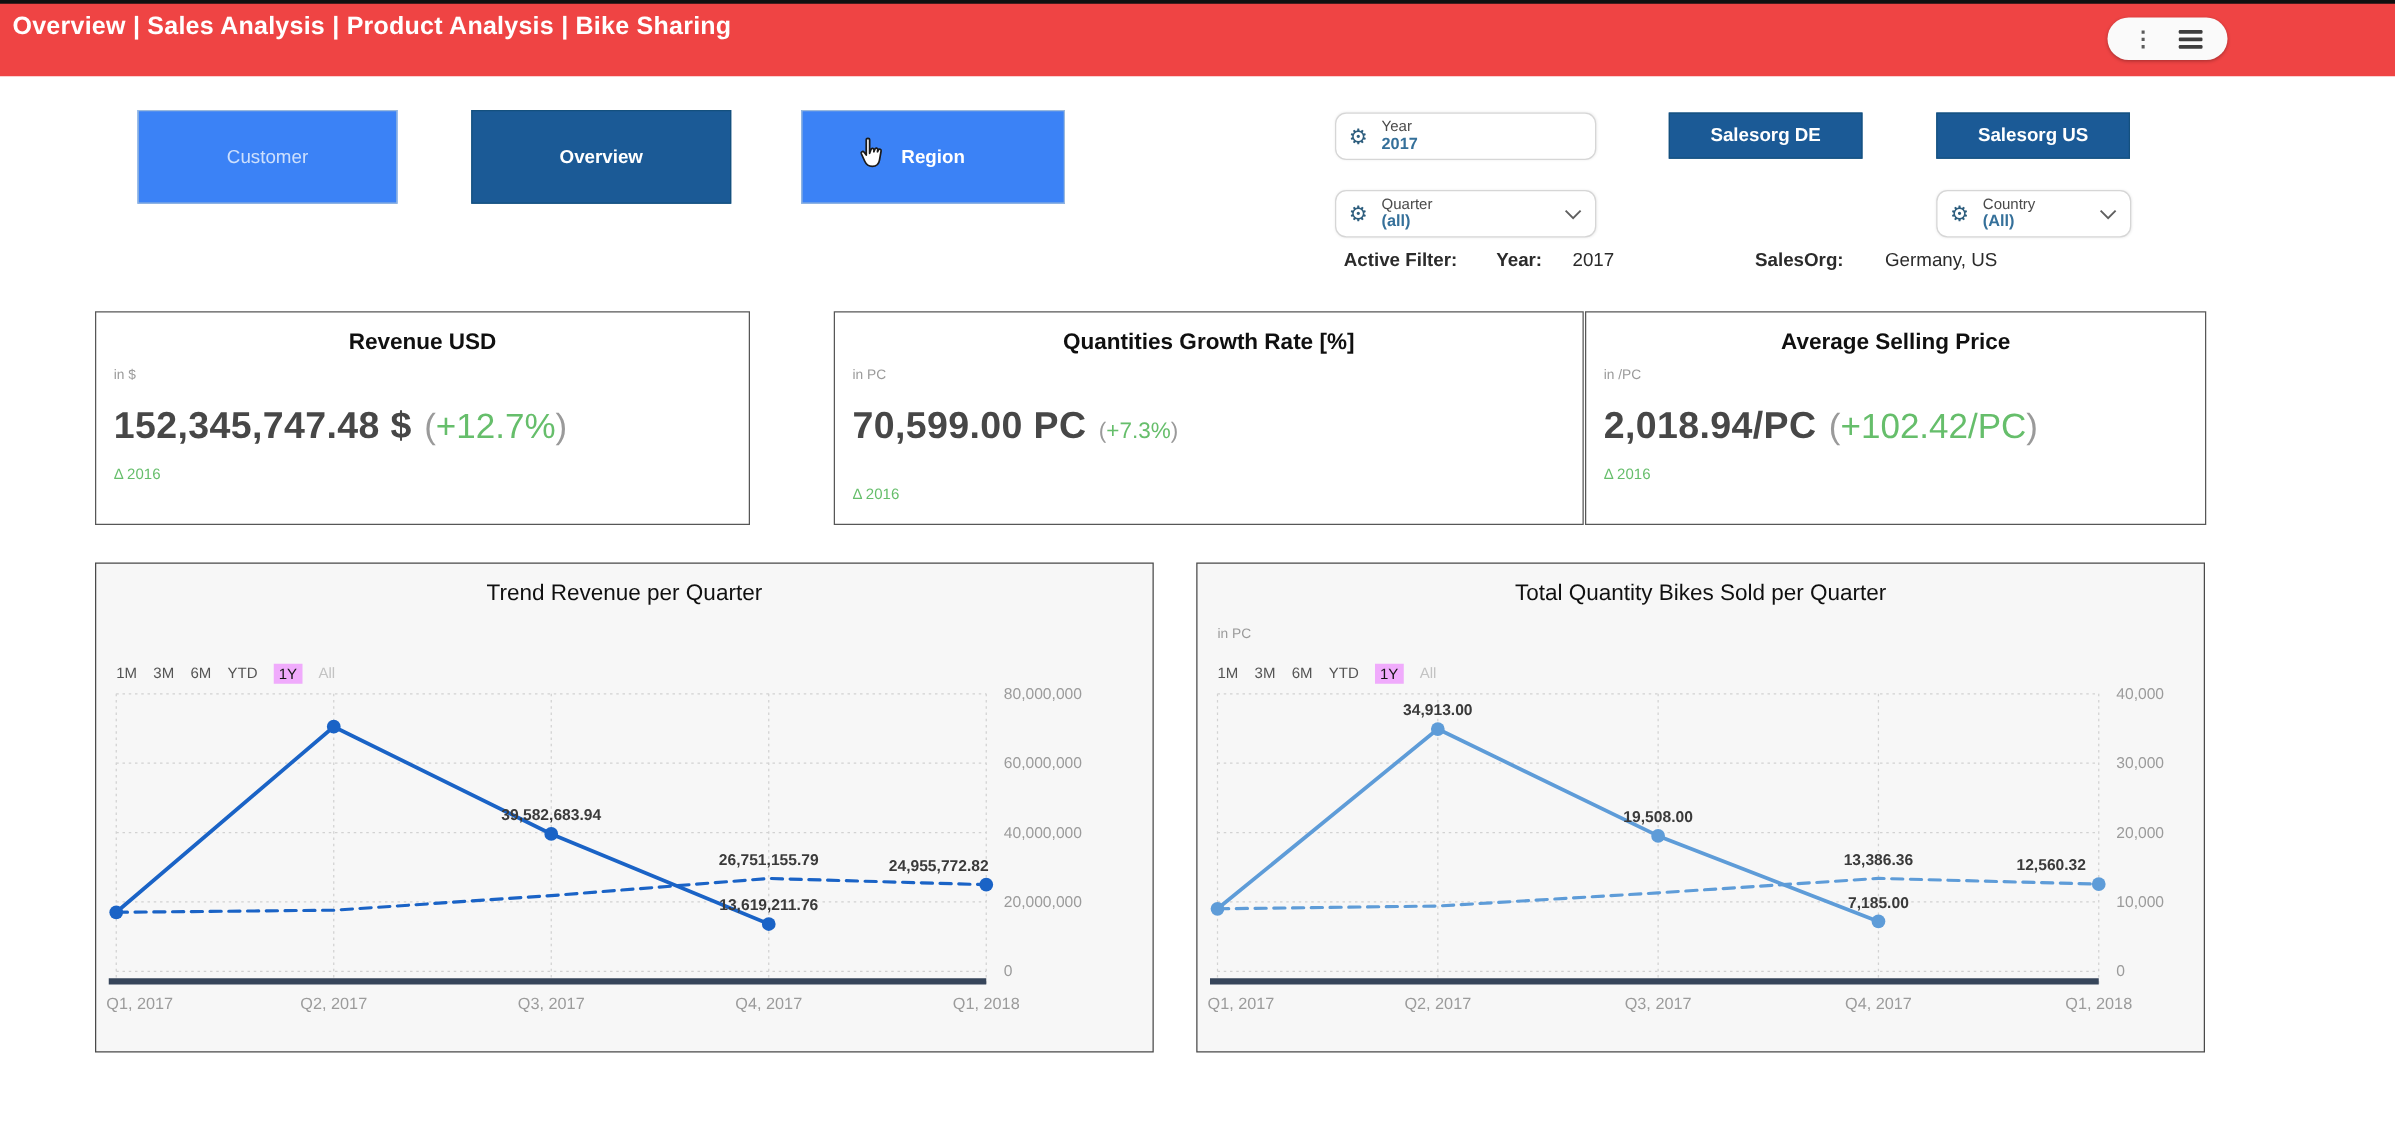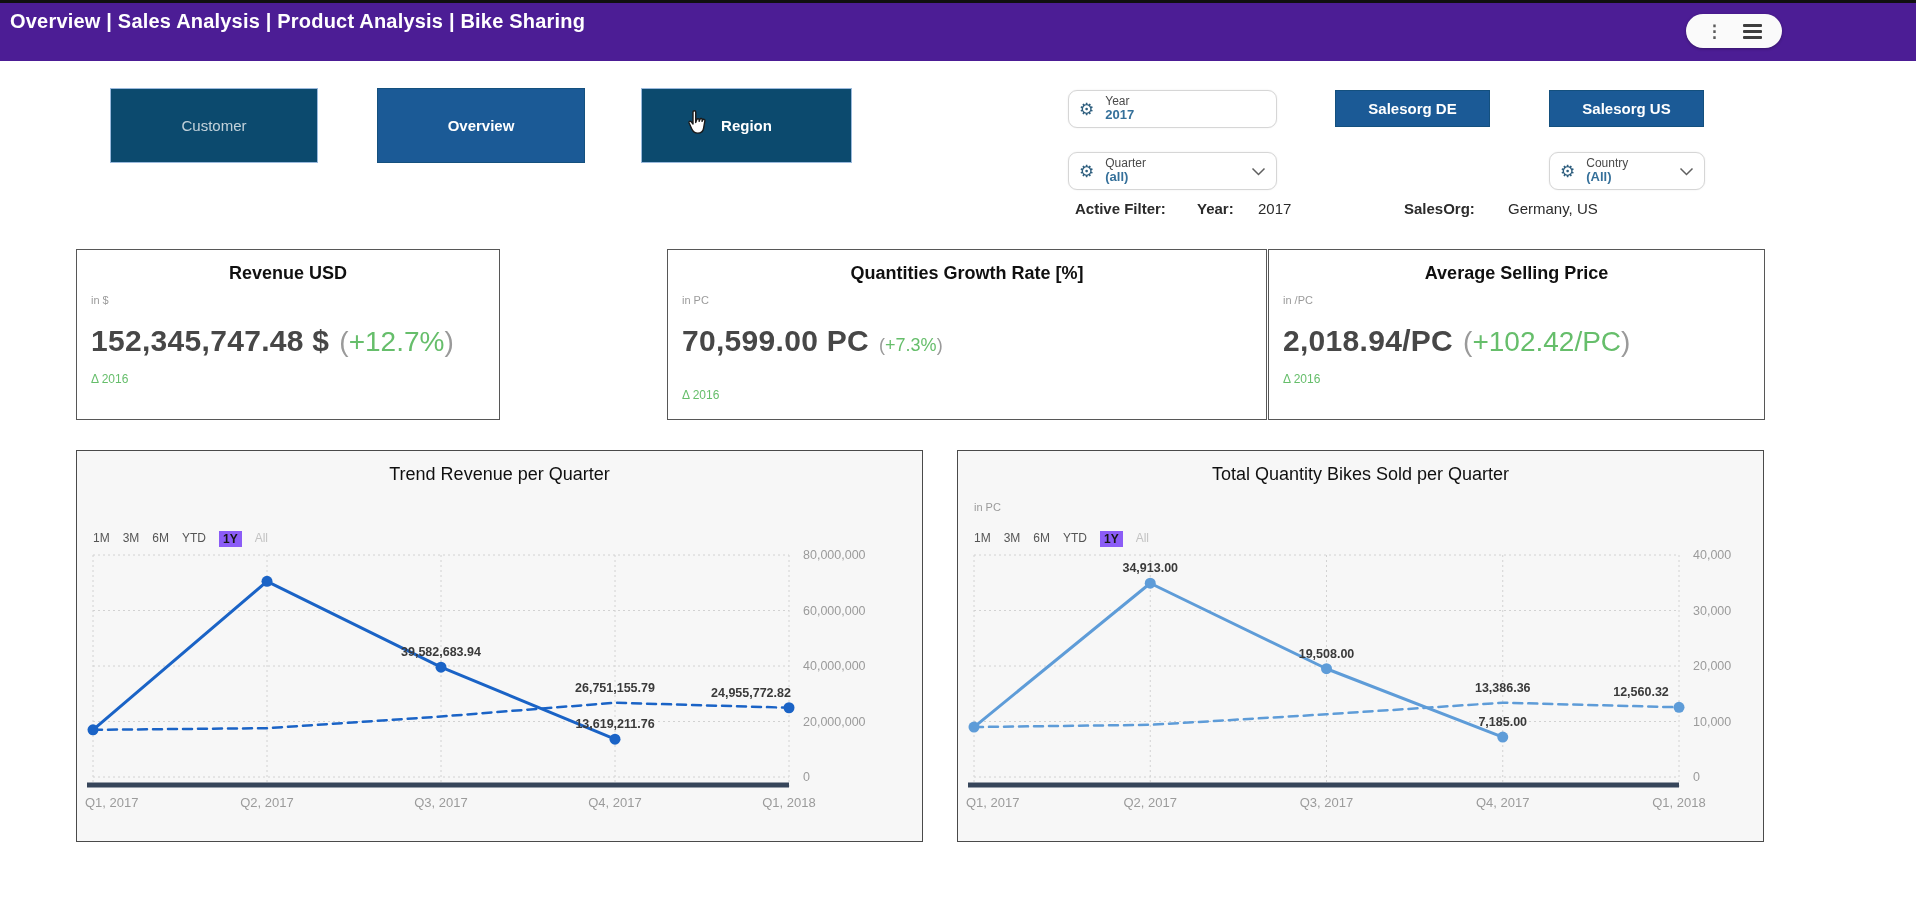--- a/index.html
+++ b/index.html
@@ -1,28 +1,28 @@
 <!DOCTYPE html>
 <html><head>
 <meta charset="utf-8">
 <style>
   html,body{margin:0;padding:0;background:#fff;font-family:"Liberation Sans",sans-serif;}
   .stage{position:relative;width:1916px;height:906px;background:#fff;overflow:hidden;}
 
   
-  .appbar{position:absolute;left:0;top:0;width:100%;height:61px;background:#4c1d95;border-top:3px solid #101010;box-sizing:border-box;}
+  .appbar{position:absolute;left:0;top:0;width:100%;height:61px;background:#ef4444;border-top:3px solid #101010;box-sizing:border-box;}
   .app-title{position:absolute;left:10px;top:7px;color:#ffffff;font-size:20px;font-weight:bold;letter-spacing:.2px;}
   .menu-pill{position:absolute;right:134px;top:11px;width:96px;height:34px;background:#fafafa;border-radius:17px;display:flex;align-items:center;justify-content:center;gap:20px;box-shadow:0 1px 3px rgba(0,0,0,.3);}
   .kebab{color:#5a5a5a;font-size:17px;font-weight:bold;line-height:1;cursor:pointer;}
   .burger{display:flex;flex-direction:column;gap:3px;cursor:pointer;}
   .burger i{display:block;width:19px;height:3px;background:#3d3d3d;border-radius:1px;}
 
   
   .btn{position:absolute;display:flex;align-items:center;justify-content:center;font-weight:bold;font-size:15px;color:#fff;cursor:pointer;box-sizing:border-box;}
-  .btn-light{background:#0c4a6e;border:1px solid #9ab9dc;text-align:center;}
+  .btn-light{background:#3b82f6;border:1px solid #9ab9dc;text-align:center;}
   .btn-dark{background:#1B5A96;border:1px solid #14507e;}
   #btn-customer{left:110px;top:88px;width:208px;height:75px;color:rgba(255,255,255,.75);font-weight:normal;}
   #btn-overview{left:377px;top:88px;width:208px;height:75px;}
   #btn-region{left:641px;top:88px;width:211px;height:75px;}
   .cursor-hand{position:absolute;left:683px;top:108px;pointer-events:none;}
 
   
   .filterbox{position:absolute;background:#fff;border:1px solid #d6d6d6;border-radius:9px;display:flex;align-items:center;padding:0 10px;box-sizing:border-box;box-shadow:0 0 2px rgba(0,0,0,.08);cursor:pointer;}
   #f-year{left:1068px;top:90px;width:209px;height:38px;}
   #f-quarter{left:1068px;top:152px;width:209px;height:38px;}
@@ -37,42 +37,42 @@
   #salesorg-us{left:1549px;top:90px;width:155px;height:37px;}
 
   
   .af{position:absolute;top:200px;font-size:15px;color:#2b2b2b;white-space:nowrap;}
   .af.bold{font-weight:bold;}
   #af-title{left:1075px;} #af-ylabel{left:1197px;} #af-yvalue{left:1258px;}
   #af-slabel{left:1404px;} #af-svalue{left:1508px;}
 
   
   .kpi{position:absolute;top:249px;height:171px;background:#fff;border:1px solid #575757;box-sizing:border-box;}
-  #kpi-0{left:76px;width:424px;}
+  #kpi-0{left:76px;width:524px;}
   #kpi-1{left:667px;width:600px;}
   #kpi-2{left:1268px;width:497px;}
   .kpi-title{text-align:center;font-size:18px;font-weight:bold;color:#101010;margin-top:13px;}
   .kpi-unit{position:absolute;left:14px;top:44px;font-size:11px;color:#9b9b9b;}
   .kpi-value-row{position:absolute;left:14px;top:74px;white-space:nowrap;display:flex;align-items:baseline;}
   .kpi-value{font-size:30px;font-weight:bold;color:#474747;letter-spacing:.3px;}
   .kpi-delta{font-size:28px;color:#66BE6B;margin-left:10px;}
   #kpi-1 .kpi-delta{font-size:18px;}
   .paren{color:#9a9a9a;}
   .delta2016{position:absolute;left:14px;top:122px;font-size:12px;color:#66BE6B;}
   #kpi-1 .delta2016{top:138px;}
 
   
   .chartcard{position:absolute;top:450px;height:392px;background:#f7f7f7;border:1.5px solid #4a4a4a;box-sizing:border-box;}
   #chart-0{left:76px;width:847px;}
   #chart-1{left:957px;width:807px;}
   .chart-title{text-align:center;font-size:18px;font-weight:normal;color:#101010;margin-top:13px;}
   .chart-unit{position:absolute;left:16px;top:50px;font-size:11px;color:#9b9b9b;}
   .period{position:absolute;left:16px;top:80px;display:flex;gap:13px;font-size:12px;color:#555;}
   .period span{cursor:pointer;}
-  .period .active{background:#8b5cf6;font-weight:bold;color:#151515;padding:1px 4px;}
+  .period .active{background:#f0abfc;font-weight:normal;color:#151515;padding:1px 4px;}
   .period .disabled{color:#c3c3c3;}
   svg.plot{position:absolute;left:0;top:0;width:100%;height:100%;}
   .grid{stroke:#d2d2d2;stroke-width:1;stroke-dasharray:2 3;}
   .tick{font-size:12.5px;fill:#9b9b9b;}
   .cat{font-size:13px;fill:#9b9b9b;}
   .dlabel{font-size:12.5px;font-weight:bold;fill:#3a3a3a;}
 </style>
 </head>
 <body>
 

